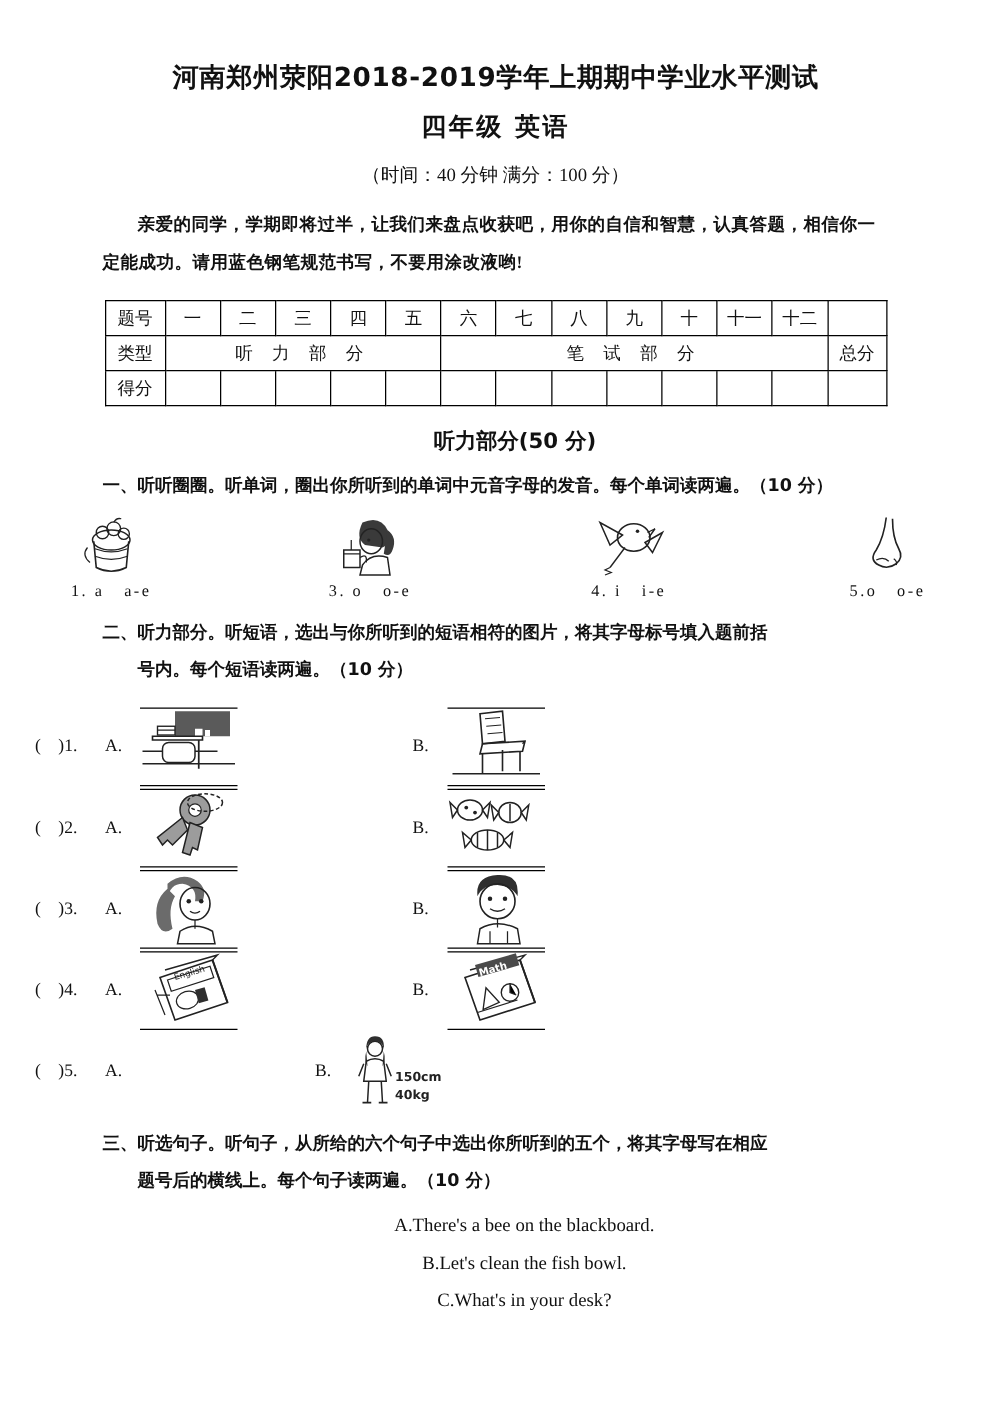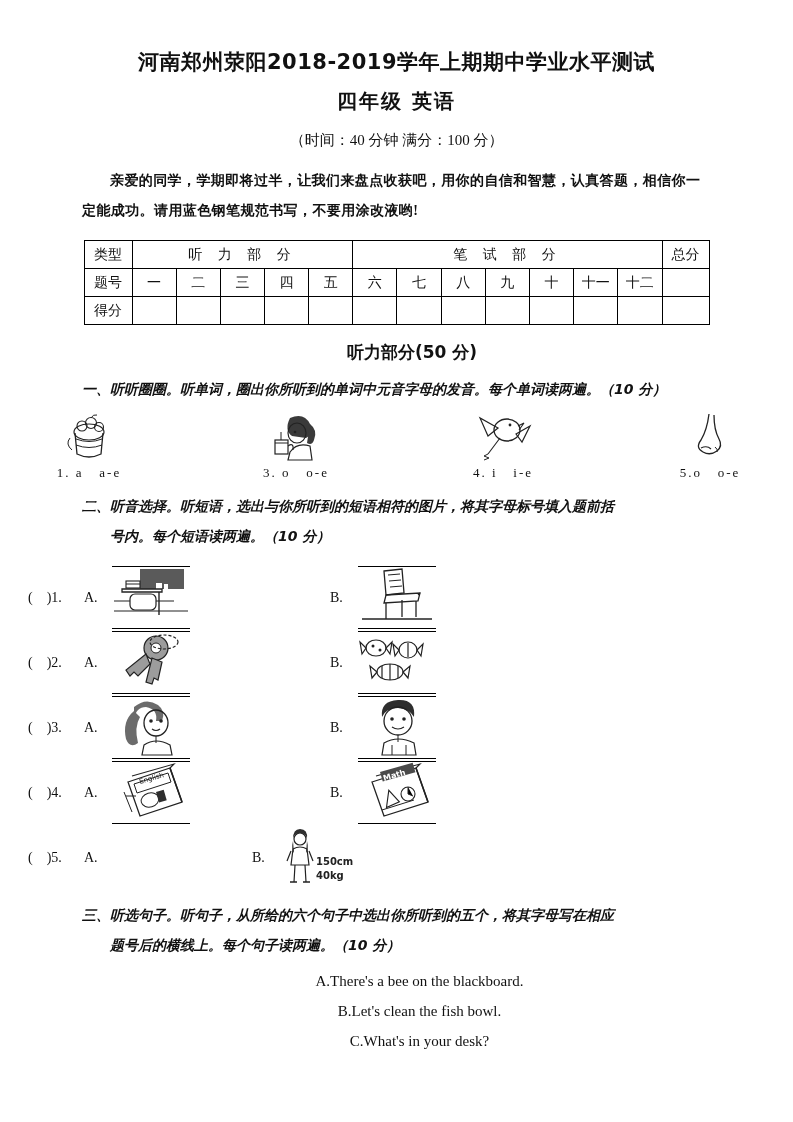--- a/index.html
+++ b/index.html
@@ -81,21 +81,20 @@
     padding-left:31px;
   }
 
   .q-block{margin:10px 82px 0 82px;}
   .q-title{
     font-family:"DejaVu Sans",sans-serif;
     font-weight:bold;
     font-size:14px;
     line-height:30px;
     text-indent:0;
-    font-style:italic;
   }
   .q-title .cont{display:block;padding-left:2em;}
 
   
   .sec1-row{
     display:flex;
     justify-content:space-between;
     margin:6px 28px 0 34px;
   }
   .sec1-item{width:110px;text-align:center;}
@@ -158,43 +157,43 @@
 <div class="page">
 
   <h1 class="title-main">河南郑州荥阳2018-2019学年上期期中学业水平测试</h1>
   <h2 class="title-sub">四年级   英语</h2>
   <p class="title-meta">（时间：40 分钟    满分：100 分）</p>
 
   <p class="intro">亲爱的同学，学期即将过半，让我们来盘点收获吧，用你的自信和智慧，认真答题，相信你一定能成功。请用蓝色钢笔规范书写，不要用涂改液哟!</p>
 
   <table class="score-table">
     <tbody>
-      <tr>
-        <td class="hdr-label">类型</td>
-        <td class="seg" colspan="5">听 力 部 分</td>
-        <td class="seg" colspan="7">笔 试 部 分</td>
-        <td class="total-col">总分</td>
-      </tr>
       <tr>
         <td class="hdr-label">题号</td>
         <td class="num-cell">一</td>
         <td class="num-cell">二</td>
         <td class="num-cell">三</td>
         <td class="num-cell">四</td>
         <td class="num-cell">五</td>
         <td class="num-cell">六</td>
         <td class="num-cell">七</td>
         <td class="num-cell">八</td>
         <td class="num-cell">九</td>
         <td class="num-cell">十</td>
         <td class="num-cell">十一</td>
         <td class="num-cell">十二</td>
         <td class="total-col"></td>
       </tr>
       <tr>
+        <td class="hdr-label">类型</td>
+        <td class="seg" colspan="5">听 力 部 分</td>
+        <td class="seg" colspan="7">笔 试 部 分</td>
+        <td class="total-col">总分</td>
+      </tr>
+      <tr>
         <td class="hdr-label">得分</td>
         <td></td>
         <td></td>
         <td></td>
         <td></td>
         <td></td>
         <td></td>
         <td></td>
         <td></td>
         <td></td>
@@ -271,21 +270,21 @@
           <path d="M28 35 Q31 37 30 40" fill="none" stroke="#222" stroke-width="1"></path>
         </svg>
       </div>
       <div class="sec1-label"><span>5.</span><span>o   o-e</span></div>
     </div>
 
   </div>
 
   <div class="q-block">
     <div class="q-title">
-      <span>二、听音选择。听短语，选出与你所听到的短语相符的图片，将其字母标号填入题前括</span>
+      <span>二、听力部分。听短语，选出与你所听到的短语相符的图片，将其字母标号填入题前括</span>
       <span class="cont">号内。每个短语读两遍。（10 分）</span>
     </div>
   </div>
 
   <div class="sec2">
 
     <div class="sec2-row">
       <div class="sec2-bracket"><span>(    )</span><span>1.</span></div>
       <div class="sec2-optlabel">A.</div>
       <div class="pic-frame">

